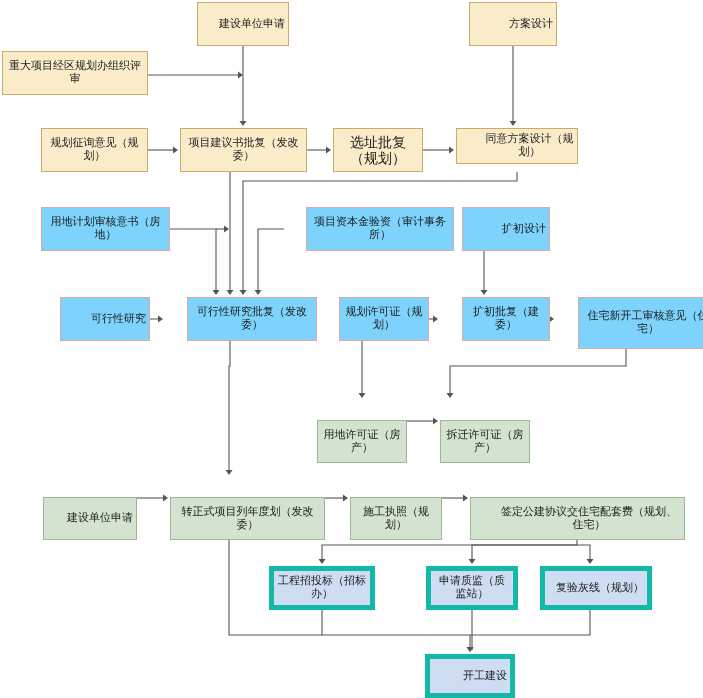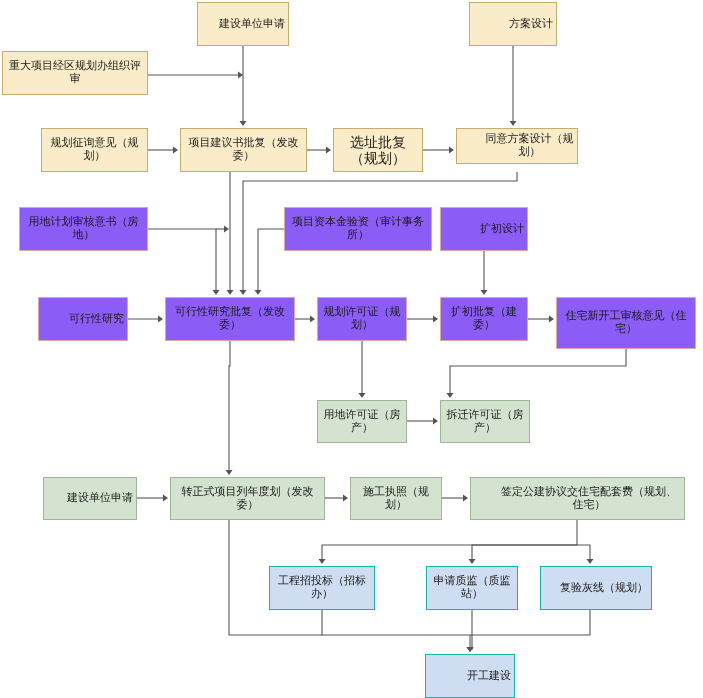--- a/index.html
+++ b/index.html
@@ -1,23 +1,23 @@
 <!DOCTYPE html>
 <html><head>
 <meta charset="utf-8">
 <style>
   html,body{margin:0;padding:0;background:#ffffff;}
   body{font-family:"DejaVu Sans","Liberation Sans",sans-serif;}
   #canvas{position:relative;width:703px;height:698px;background:#ffffff;overflow:hidden;}
   .node{position:absolute;box-sizing:border-box;display:flex;align-items:center;justify-content:flex-end;
         text-align:center;line-height:1.15;color:#1a1a1a;font-size:11px;letter-spacing:0px;padding:2px 3px;}
   .n-yellow{background:#faecc8;border:1px solid #c9ab6a;}
-  .n-pink{background:#8b5cf6;border:1px solid #dca9a4;}
-  .n-green{background:#d4e3d0;border:1px solid #9cb894;}
-  .n-blue{background:#cfddf3;border:1px solid #14b8a6;}
+  .n-pink{background:#7dd3fc;border:1px solid #dca9a4;margin-left:22px;}
+  .n-green{background:#d4e3d0;border:1px solid #9cb894;margin-top:20px;}
+  .n-blue{background:#cfddf3;border:5px solid #14b8a6;}
   #edges{position:absolute;left:0;top:0;width:703px;height:698px;pointer-events:none;}
 </style>
 </head>
 <body>
 
 <div id="canvas">
   <svg id="edges" viewBox="0 0 703 698">
       <path d="M243,46 L243,124" fill="none" stroke="#555555" stroke-width="1.1"></path>
       <polygon points="239.5,121 246.5,121 243,126" fill="#555555"></polygon>
       <path d="M148,75 L241,75" fill="none" stroke="#555555" stroke-width="1.1"></path>

